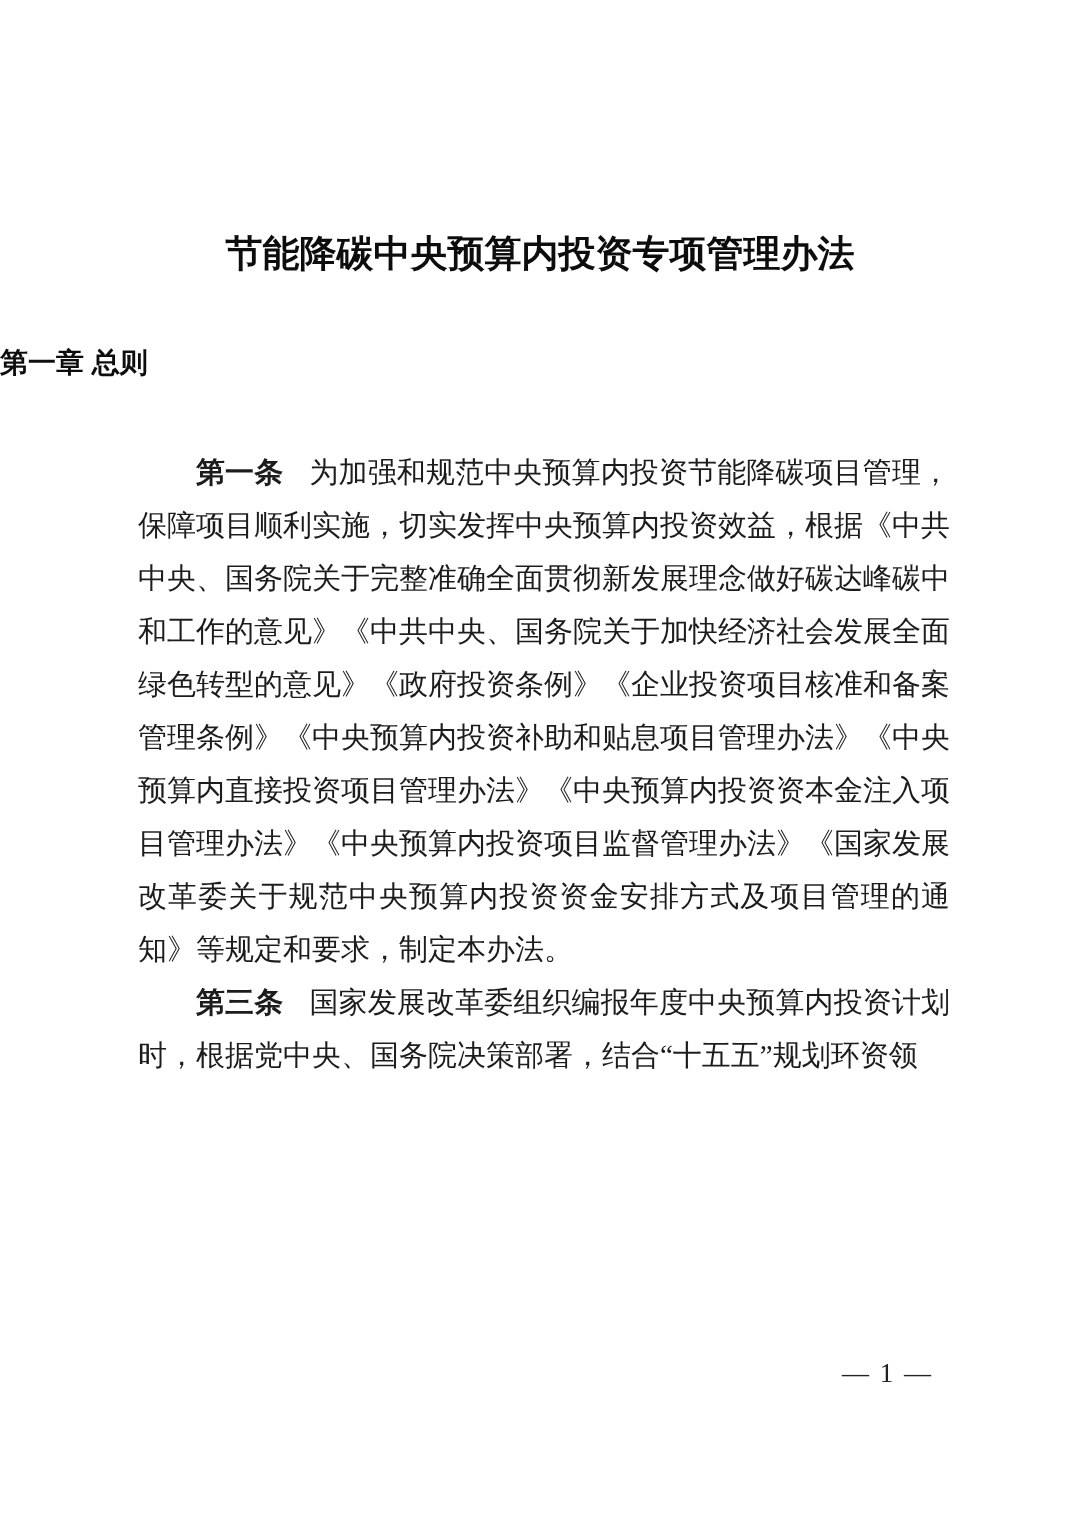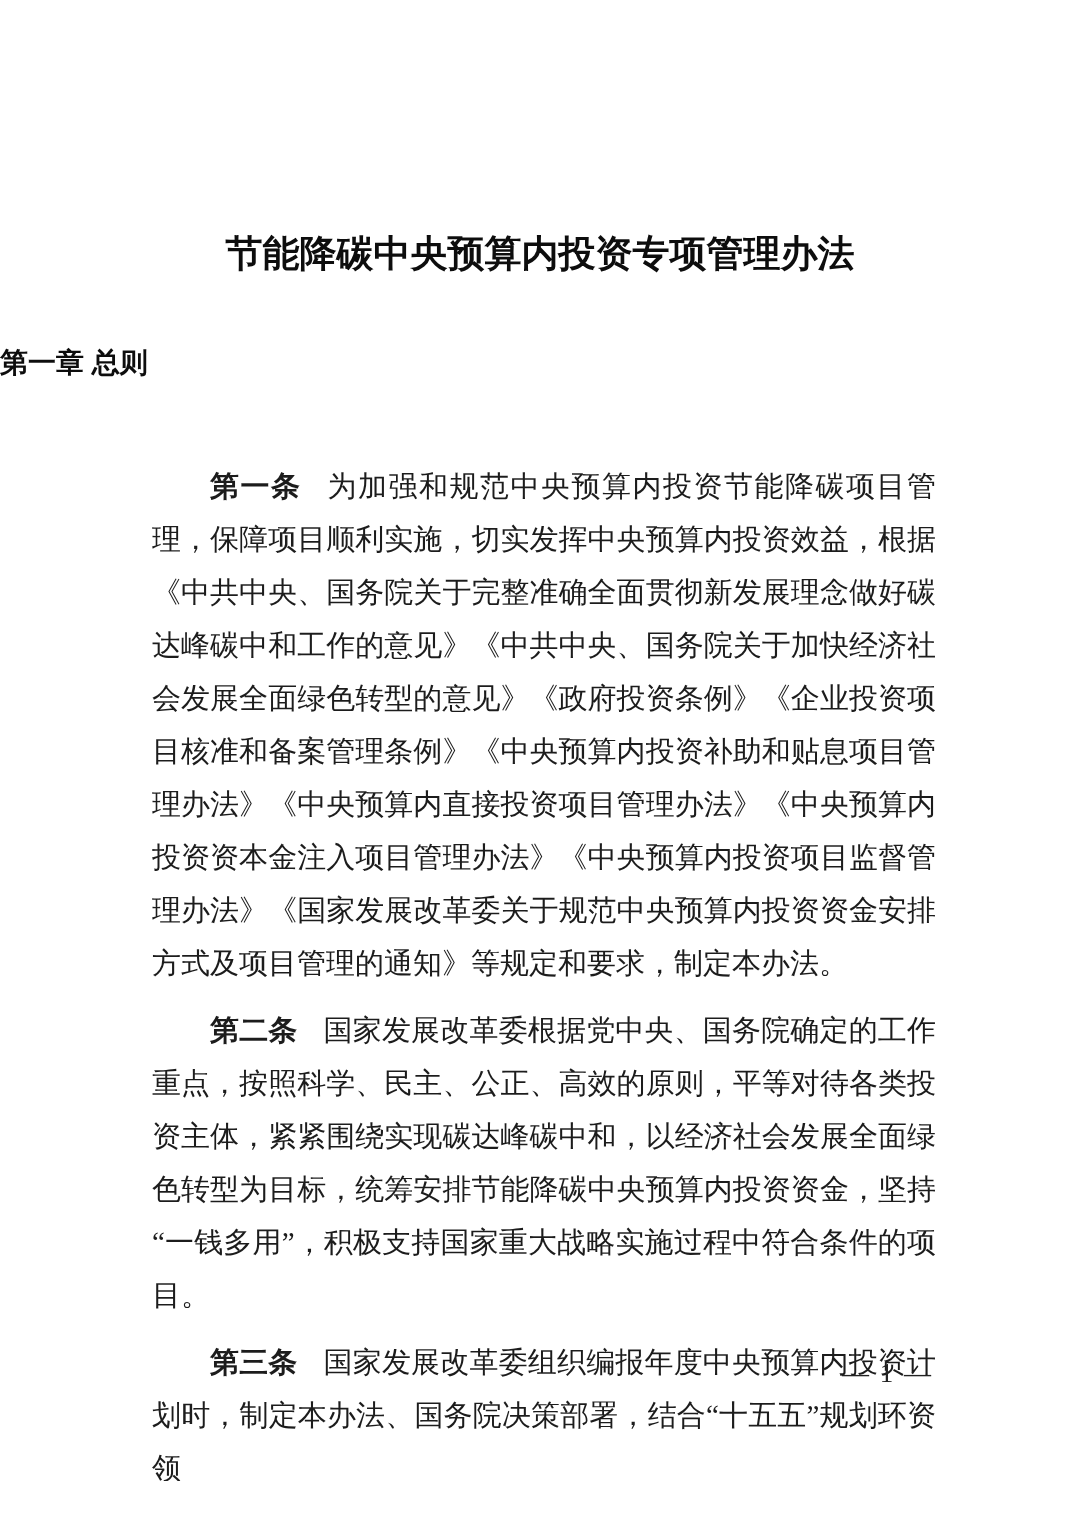--- a/index.html
+++ b/index.html
@@ -42,21 +42,21 @@
     top: 446px;
     width: 812px;
     font-family: "Liberation Serif", serif;
     font-size: 29px;
     line-height: 53px;
     text-align: justify;
     text-justify: inter-ideograph;
     color: #1c1c1c;
   }
   .para {
-    margin: 14px;
+    margin: 0;
     padding: 0;
     text-indent: 2em;
   }
   .art-num {
     font-weight: 700;
     margin-right: 0.9em;
   }
   .page-number {
     position: absolute;
     top: 1358px;
@@ -73,21 +73,20 @@
 <div class="page">
 
   <h1 class="doc-title">节能降碳中央预算内投资专项管理办法</h1>
 
   <h2 class="chapter-heading">第一章 总则</h2>
 
   <div class="doc-body">
 
     <p class="para"><span class="art-num">第一条</span><span>为加强和规范中央预算内投资节能降碳项目管理，保障项目顺利实施，切实发挥中央预算内投资效益，根据《中共中央、国务院关于完整准确全面贯彻新发展理念做好碳达峰碳中和工作的意见》《中共中央、国务院关于加快经济社会发展全面绿色转型的意见》《政府投资条例》《企业投资项目核准和备案管理条例》《中央预算内投资补助和贴息项目管理办法》《中央预算内直接投资项目管理办法》《中央预算内投资资本金注入项目管理办法》《中央预算内投资项目监督管理办法》《国家发展改革委关于规范中央预算内投资资金安排方式及项目管理的通知》等规定和要求，制定本办法。</span></p>
 
-    <p class="para"><span class="art-num">第二条</span><span>国家发展改革委根据党中央、国务院确定的工作重点，按照科学、民主、公正、高效的原则，平等对待各类投资主体，紧紧围绕实现碳达峰碳中和，以经济社会发展全面绿色转型为目标，统筹安排节能降碳中央预算内投资资金，坚持“一钱多用”，积极支持国家重大战略实施过程中符合条件的项目。</span></p>
 
-    <p class="para"><span class="art-num">第三条</span><span>国家发展改革委组织编报年度中央预算内投资计划时，制定本办法、国务院决策部署，结合“十五五”规划环资领</span></p>
+    <p class="para"><span class="art-num">第三条</span><span>国家发展改革委组织编报年度中央预算内投资计划时，根据党中央、国务院决策部署，结合“十五五”规划环资领</span></p>
 
   </div>
 
   <div class="page-number">— 1 —</div>
 
 </div>
 
 </body></html>

